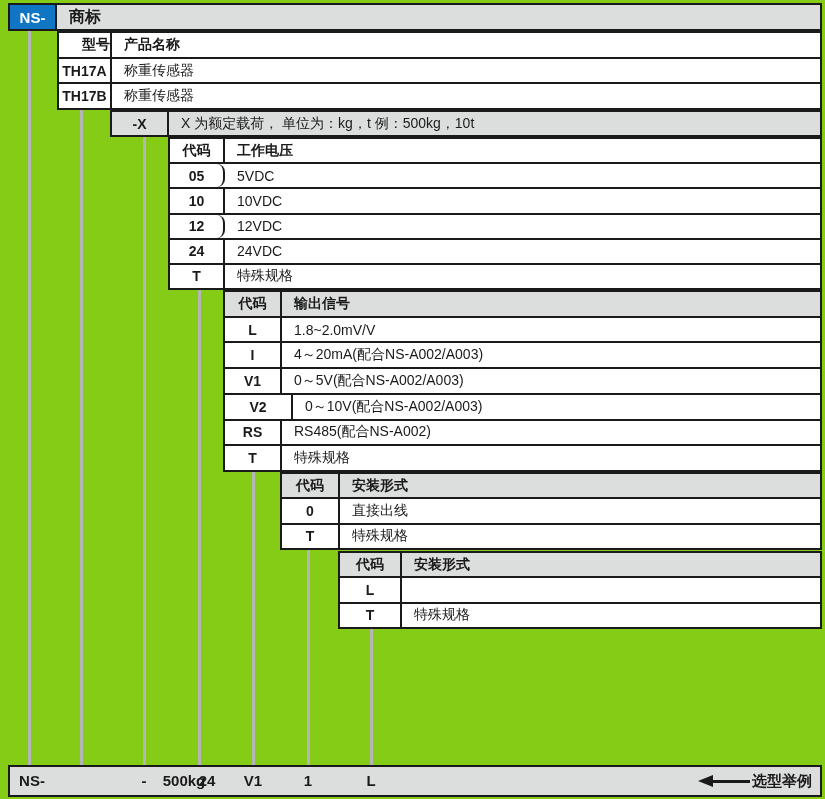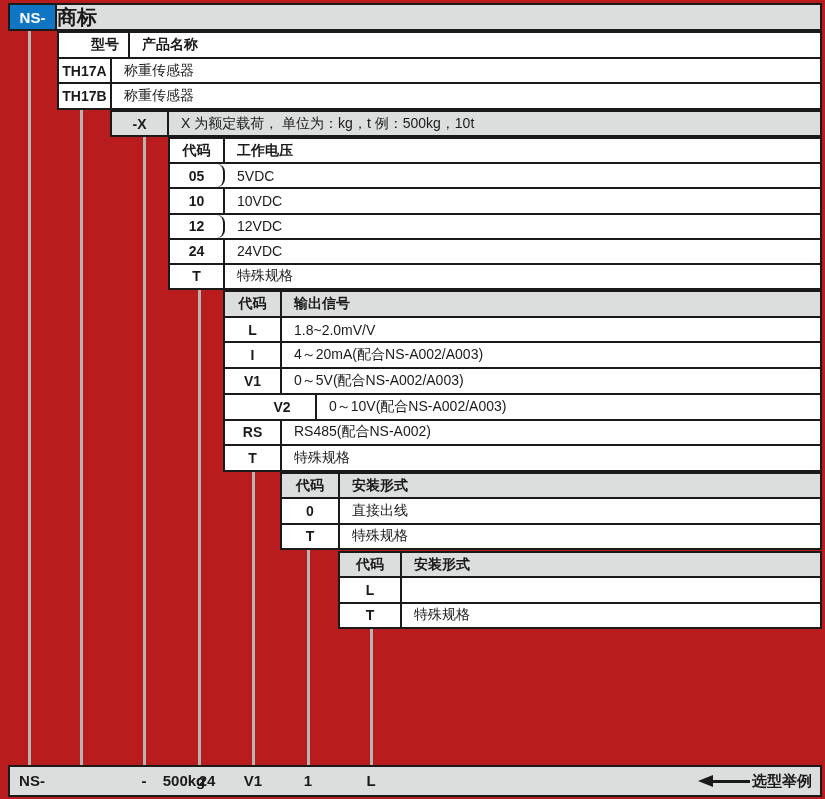--- a/index.html
+++ b/index.html
@@ -1,25 +1,25 @@
 <!DOCTYPE html>
 <html><head>
 <meta charset="utf-8">
 <style>
   * { margin:0; padding:0; box-sizing:border-box; }
   body { background:#ffffff; font-family:"Liberation Sans", sans-serif; color:#1a1a1a; }
-  .page { position:relative; width:825px; height:799px; background:#b91c1c; overflow:hidden; }
+  .page { position:relative; width:825px; height:799px; background:#84cc16; overflow:hidden; }
 
   
   .brand-box { position:absolute; left:8px; top:3px; width:49px; height:28px;
     background:#1076c3; border:2px solid #1a1a1a; color:#ffffff; font-weight:bold;
     font-size:15px; display:flex; align-items:center; justify-content:center; z-index:2; }
   .brand-cell { position:absolute; left:55px; top:3px; width:767px; height:28px;
-    background:#dcdddd; border:2px solid #1a1a1a; font-weight:bold; font-size:20px;
-    display:flex; align-items:center; z-index:1; }
+    background:#dcdddd; border:2px solid #1a1a1a; font-weight:bold; font-size:16px;
+    display:flex; align-items:center; padding-left:12px; z-index:1; }
 
   
   .tbl { position:absolute; border:2px solid #1a1a1a; background:#fff; display:flex;
     flex-direction:column; z-index:1; }
   .trow { flex:1; display:flex; border-top:2px solid #1a1a1a; background:#fff; min-height:0; }
   .trow:first-child { border-top:none; }
   .trow.gray { background:#dcdddd; }
   .tcode { flex:0 0 auto; display:flex; align-items:center; justify-content:center;
     font-weight:bold; font-size:14px; border-right:2px solid #1a1a1a; }
   .tdesc { flex:1; display:flex; align-items:center; padding-left:12px; font-size:14px; }
@@ -56,21 +56,21 @@
 
   <div class="brand-box">
     <span>NS-</span>
   </div>
   <div class="brand-cell">
     <span>商标</span>
   </div>
 
   <div class="tbl" style="left:57px; top:31px; width:765px; height:79px;">
     <div class="trow">
-      <div class="tcode" style="width:71px;padding-left:23px;">型号</div>
+      <div class="tcode" style="width:53px;padding-left:23px;">型号</div>
       <div class="tdesc hd">产品名称</div>
     </div>
     <div class="trow">
       <div class="tcode" style="width:53px;">
           <span>TH</span>
           <span class="sub">17</span>
           <span>A</span>
         </div>
       <div class="tdesc">称重传感器</div>
     </div>
@@ -143,21 +143,21 @@
     </div>
     <div class="trow">
       <div class="tcode" style="width:57px;">I</div>
       <div class="tdesc">4～20mA(配合NS-A002/A003)</div>
     </div>
     <div class="trow">
       <div class="tcode" style="width:57px;">V1</div>
       <div class="tdesc">0～5V(配合NS-A002/A003)</div>
     </div>
     <div class="trow">
-      <div class="tcode" style="width:68px;margin-left:24px;">V2</div>
+      <div class="tcode" style="width:68px;">V2</div>
       <div class="tdesc">0～10V(配合NS-A002/A003)</div>
     </div>
     <div class="trow">
       <div class="tcode" style="width:57px;">RS</div>
       <div class="tdesc">RS485(配合NS-A002)</div>
     </div>
     <div class="trow">
       <div class="tcode" style="width:57px;">T</div>
       <div class="tdesc">特殊规格</div>
     </div>

